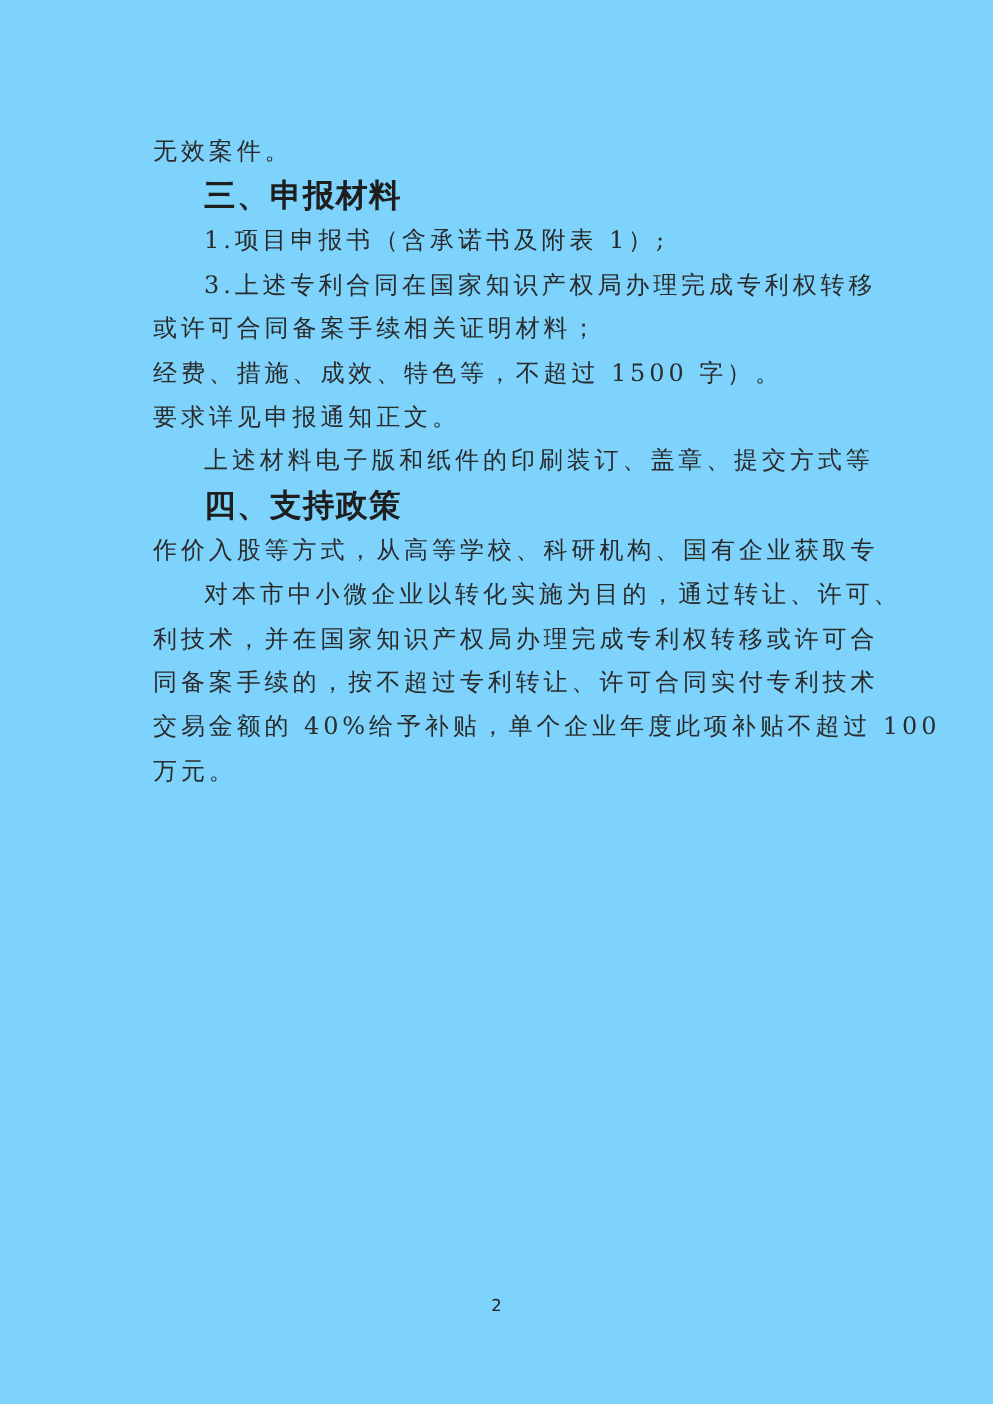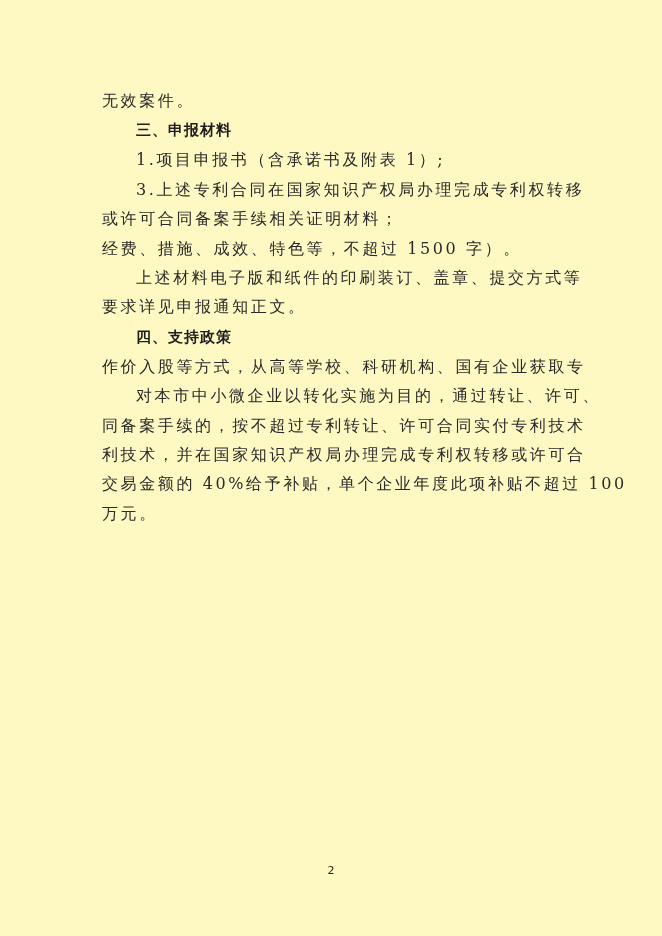--- a/index.html
+++ b/index.html
@@ -1,21 +1,21 @@
 <!DOCTYPE html>
 <html><head>
 <meta charset="utf-8">
 <style>
   html, body { margin: 0; padding: 0; background: #ffffff; }
   body { width: 662px; height: 936px; position: relative; overflow: hidden;
          font-family: "DejaVu Serif", "Liberation Serif", serif; color: #2a2a2a; }
-  .page { position: absolute; left: 0; top: 0; width: 662px; height: 936px; background: #fef9c3; }
+  .page { position: absolute; left: 0; top: 0; width: 662px; height: 936px; background: #7dd3fc; }
   .content { position: absolute; left: 102px; top: 86px; width: 460px; }
   .p { font-size: 16px; line-height: 29.4px; letter-spacing: 2.6px; margin: 0; text-align: justify; text-align-last: left; white-space: normal; }
-  .h { font-family: "DejaVu Sans", "Liberation Sans", sans-serif; font-weight: bold; font-size: 15px; letter-spacing: 1px; text-indent: 34px; line-height: 30px; margin: 0; color: #1e1e1e; }
+  .h { font-family: "DejaVu Sans", "Liberation Sans", sans-serif; font-weight: bold; font-size: 21px; letter-spacing: 1px; text-indent: 34px; line-height: 30px; margin: 0; color: #1e1e1e; }
   .line { display: block; white-space: nowrap; }
   .page-number { position: absolute; left: 0; width: 662px; top: 864px; text-align: center; font-family: "DejaVu Sans", sans-serif; font-size: 11px; color: #222; }
 </style>
 </head>
 <body>
 
 <div class="page">
   <div class="content">
 
     <p class="p">
@@ -34,31 +34,31 @@
       <span class="line" style="padding-left:34px">3.上述专利合同在国家知识产权局办理完成专利权转移</span>
       <span class="line">或许可合同备案手续相关证明材料；</span>
     </p>
 
 
     <p class="p">
       <span class="line">经费、措施、成效、特色等，不超过 1500 字）。</span>
     </p>
 
     <p class="p">
+      <span class="line">要求详见申报通知正文。</span>
       <span class="line" style="padding-left:34px">上述材料电子版和纸件的印刷装订、盖章、提交方式等</span>
-      <span class="line">要求详见申报通知正文。</span>
     </p>
 
     <p class="h">四、支持政策</p>
 
     <p class="p">
       <span class="line">作价入股等方式，从高等学校、科研机构、国有企业获取专</span>
       <span class="line" style="padding-left:34px">对本市中小微企业以转化实施为目的，通过转让、许可、</span>
+      <span class="line">利技术，并在国家知识产权局办理完成专利权转移或许可合</span>
       <span class="line">同备案手续的，按不超过专利转让、许可合同实付专利技术</span>
-      <span class="line">利技术，并在国家知识产权局办理完成专利权转移或许可合</span>
       <span class="line">交易金额的 40%给予补贴，单个企业年度此项补贴不超过 100</span>
       <span class="line">万元。</span>
     </p>
 
   </div>
 
   <div class="page-number">2</div>
 </div>
 
 </body></html>

